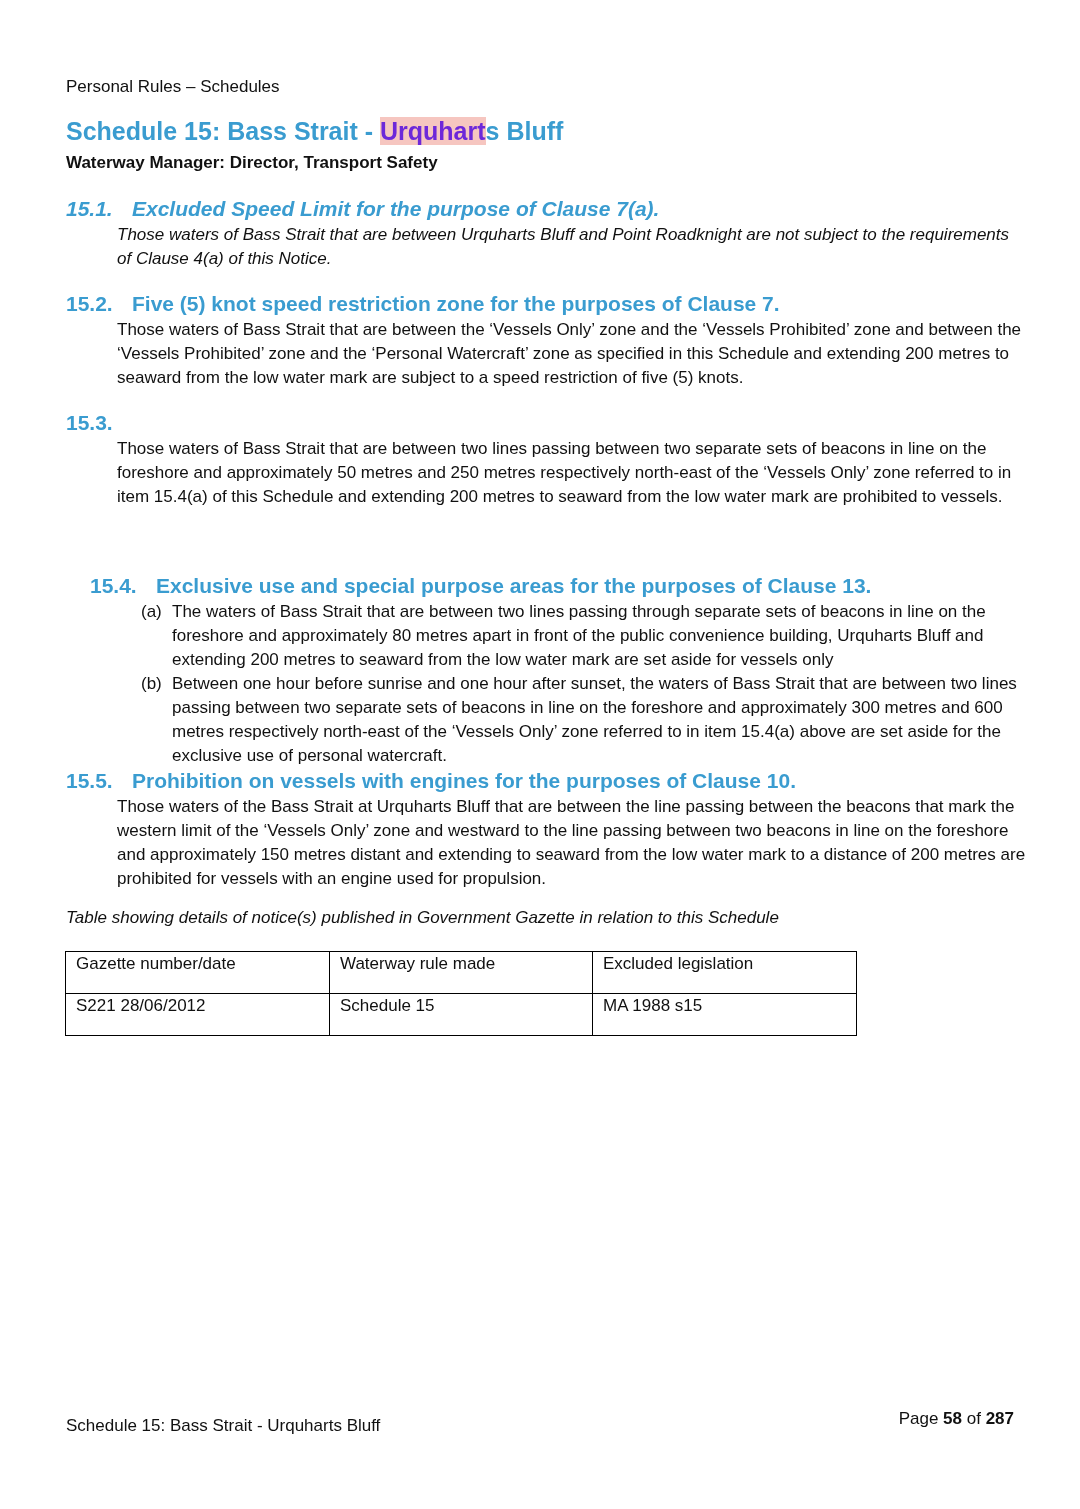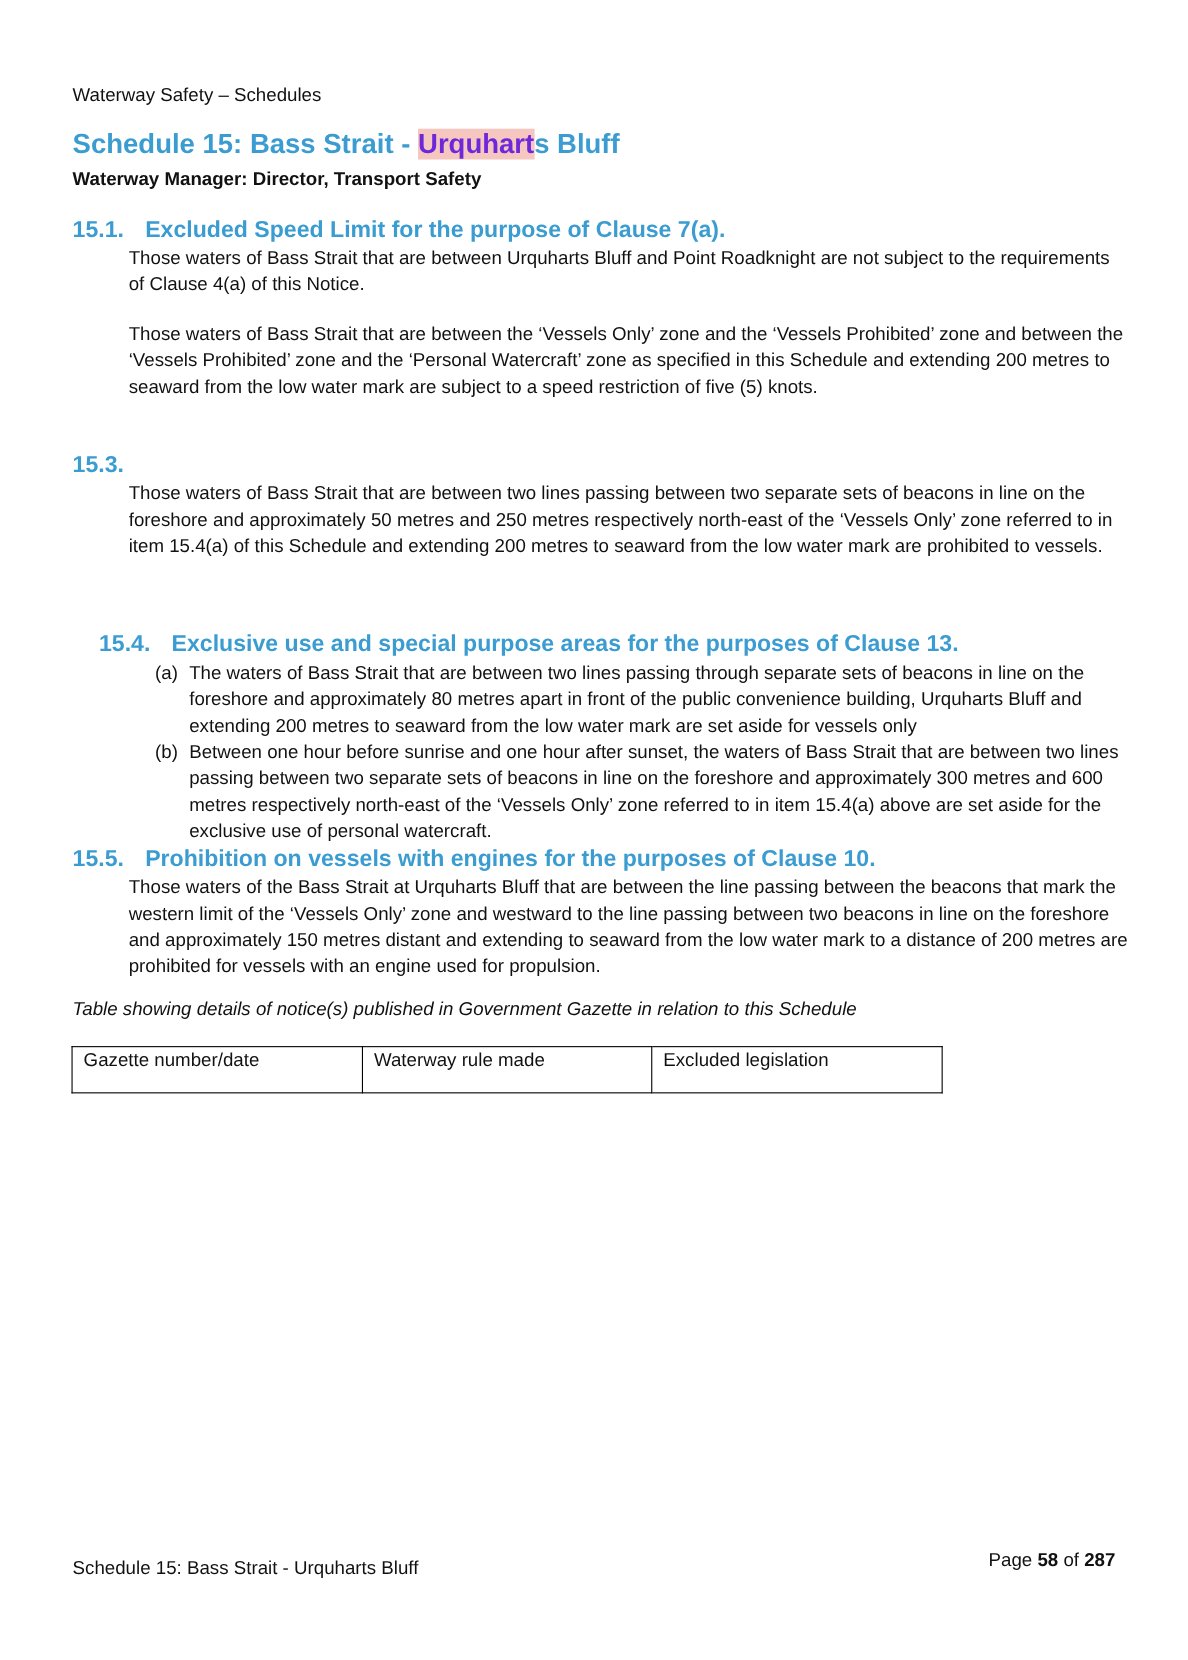--- a/index.html
+++ b/index.html
@@ -36,35 +36,39 @@
     table.gaz td:first-child { width: 264px; }
     table.gaz td:nth-child(2) { width: 263px; }
     table.gaz td:nth-child(3) { width: 264px; }
     .page-num { position: absolute; right: 66px; top: 1397px; font-size: 17px; margin-top: 12px; }
     .page-num b { font-weight: bold; }
     .footer { position: absolute; left: 66px; top: 1416px; font-size: 17px; }
   </style>
 </head>
 <body>
 
-<div class="running-header">Waterway Safety – Schedules</div>
+<div class="running-header">Personal Rules – Schedules</div>
 
 <h1 class="title"><span>Schedule 15: Bass Strait - </span><span class="hl">Urquhart</span><span>s Bluff</span></h1>
 
 <div class="manager">Waterway Manager: Director, Transport Safety</div>
 
-<div class="section" style="top:196px;">
+<div class="section" style="top:196px;font-style:italic;">
   <h2 class="sec-h">
       <span class="num">15.1.</span>
       <span>Excluded Speed Limit for the purpose of Clause 7(a).</span>
     </h2>
   <div class="sec-body">Those waters of Bass Strait that are between Urquharts Bluff and Point Roadknight are not subject to the requirements of Clause 4(a) of this Notice.</div>
 </div>
 
 <div class="section" style="top:291px;">
+  <h2 class="sec-h">
+      <span class="num">15.2.</span>
+      <span>Five (5) knot speed restriction zone for the purposes of Clause 7.</span>
+    </h2>
   <div class="sec-body">Those waters of Bass Strait that are between the ‘Vessels Only’ zone and the ‘Vessels Prohibited’ zone and between the ‘Vessels Prohibited’ zone and the ‘Personal Watercraft’ zone as specified in this Schedule and extending 200 metres to seaward from the low water mark are subject to a speed restriction of five (5) knots.</div>
 </div>
 
 <div class="section" style="top:410px;">
   <h2 class="sec-h">
       <span class="num">15.3.</span>
     </h2>
   <div class="sec-body">Those waters of Bass Strait that are between two lines passing between two separate sets of beacons in line on the foreshore and approximately 50 metres and 250 metres respectively north-east of the ‘Vessels Only’ zone referred to in item 15.4(a) of this Schedule and extending 200 metres to seaward from the low water mark are prohibited to vessels.</div>
 </div>
 
@@ -95,18 +99,23 @@
 
 <div class="caption">Table showing details of notice(s) published in Government Gazette in relation to this Schedule</div>
 
 <table class="gaz">
   <tbody>
       <tr>
     <td>Gazette number/date</td>
     <td>Waterway rule made</td>
     <td>Excluded legislation</td>
   </tr>
+  <tr>
+    <td>S221 28/06/2012</td>
+    <td>Schedule 15</td>
+    <td>MA 1988 s15</td>
+  </tr>
 </tbody>
   </table>
 
 <div class="page-num"><span>Page </span><b>58</b><span> of </span><b>287</b></div>
 
 <div class="footer">Schedule 15: Bass Strait - Urquharts Bluff</div>
 
 </body></html>

